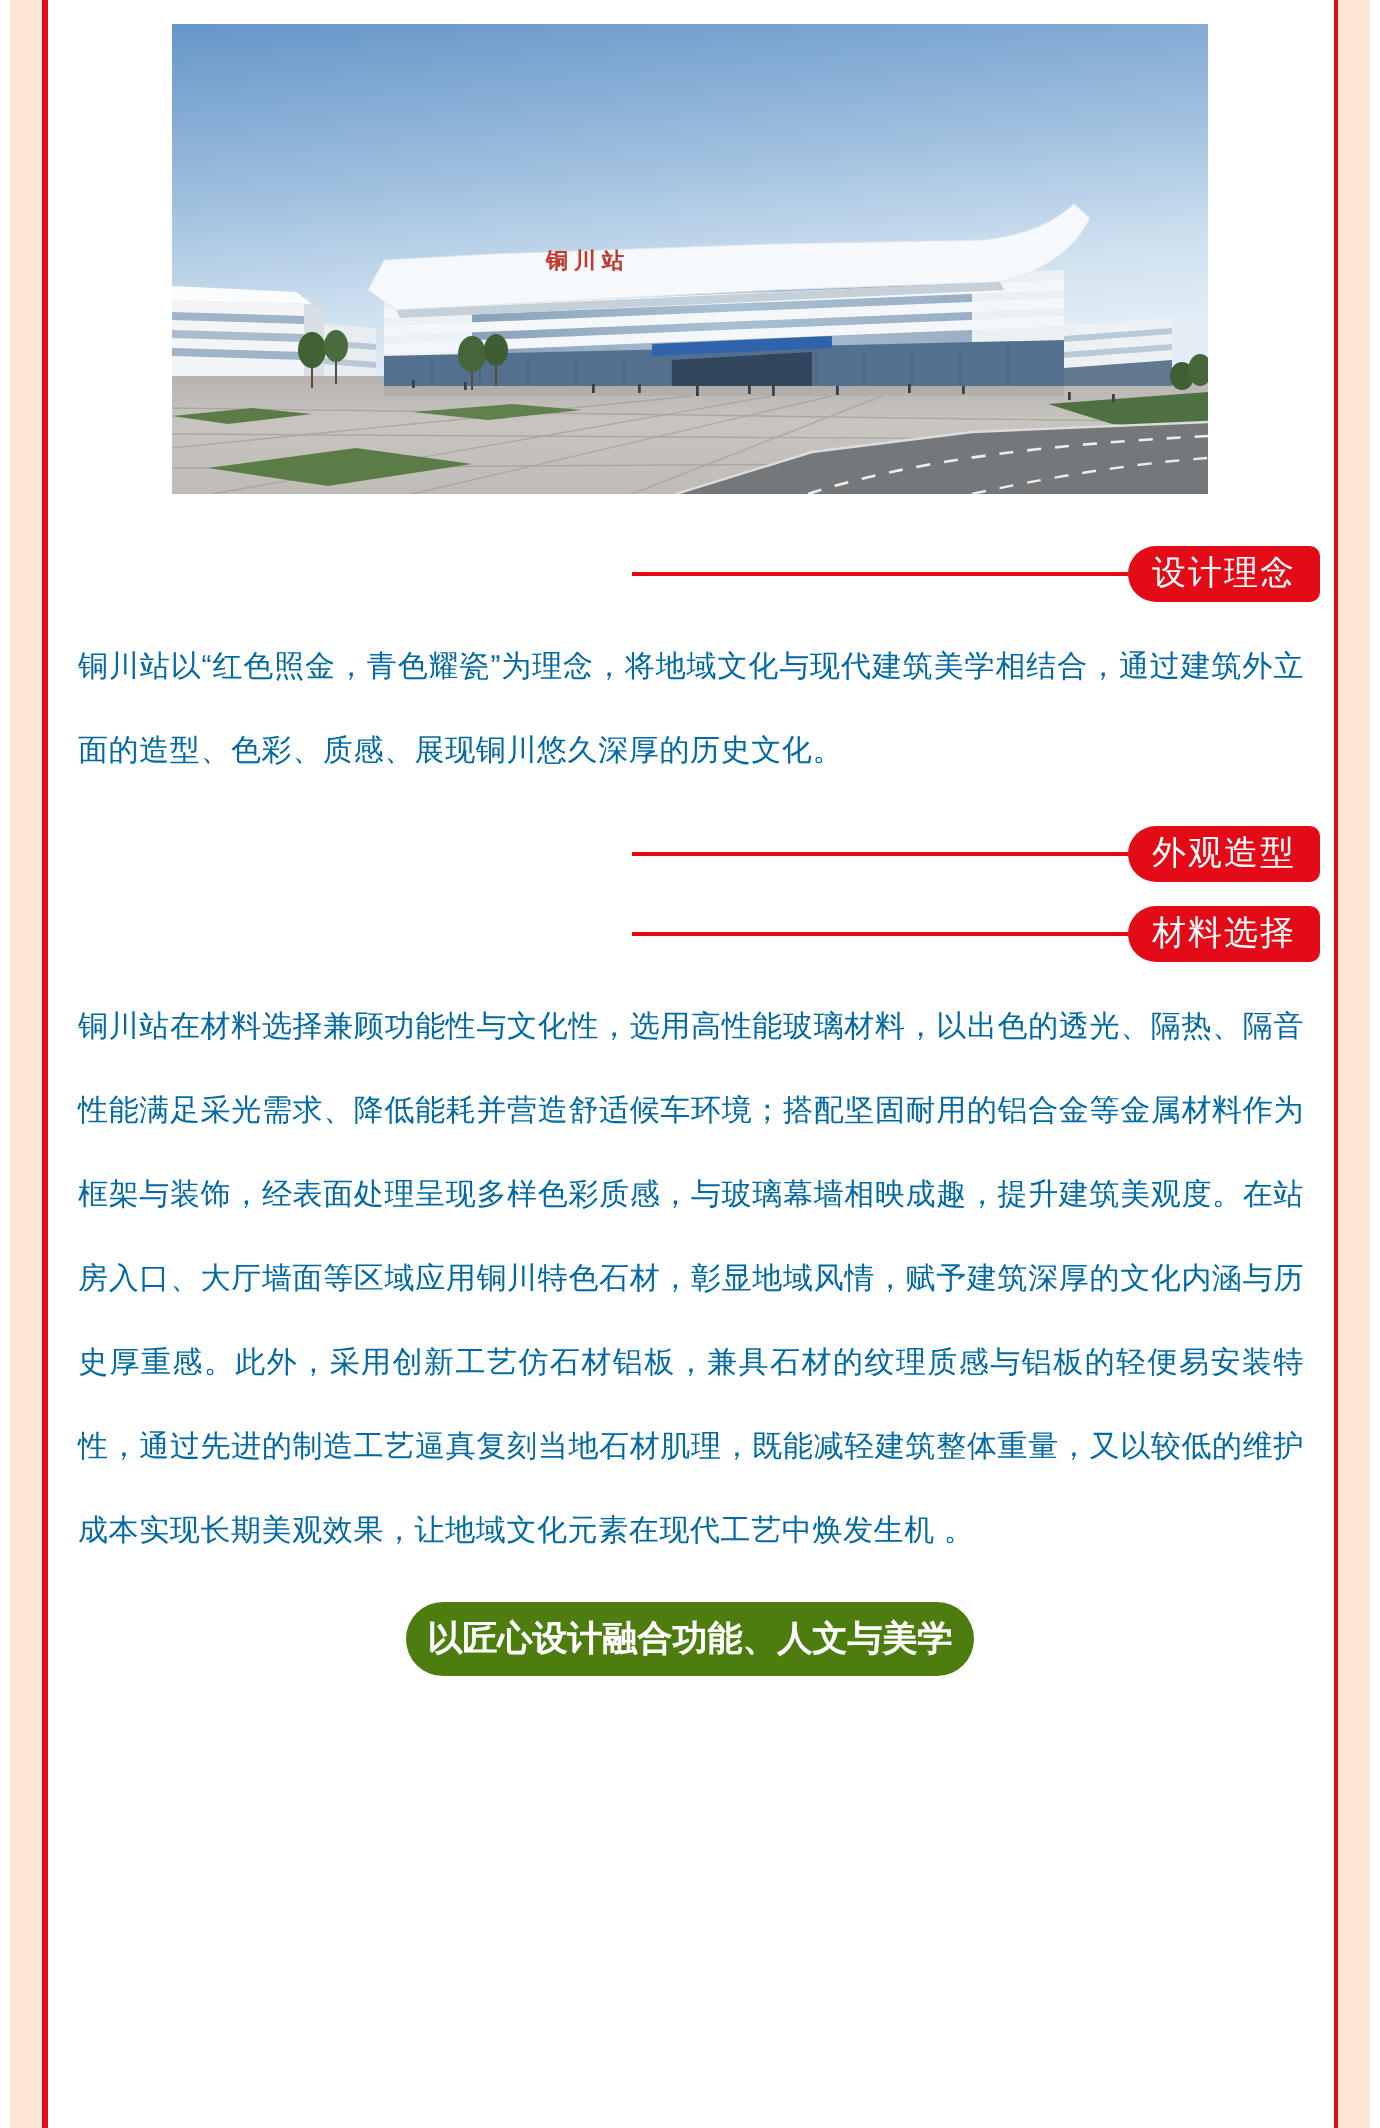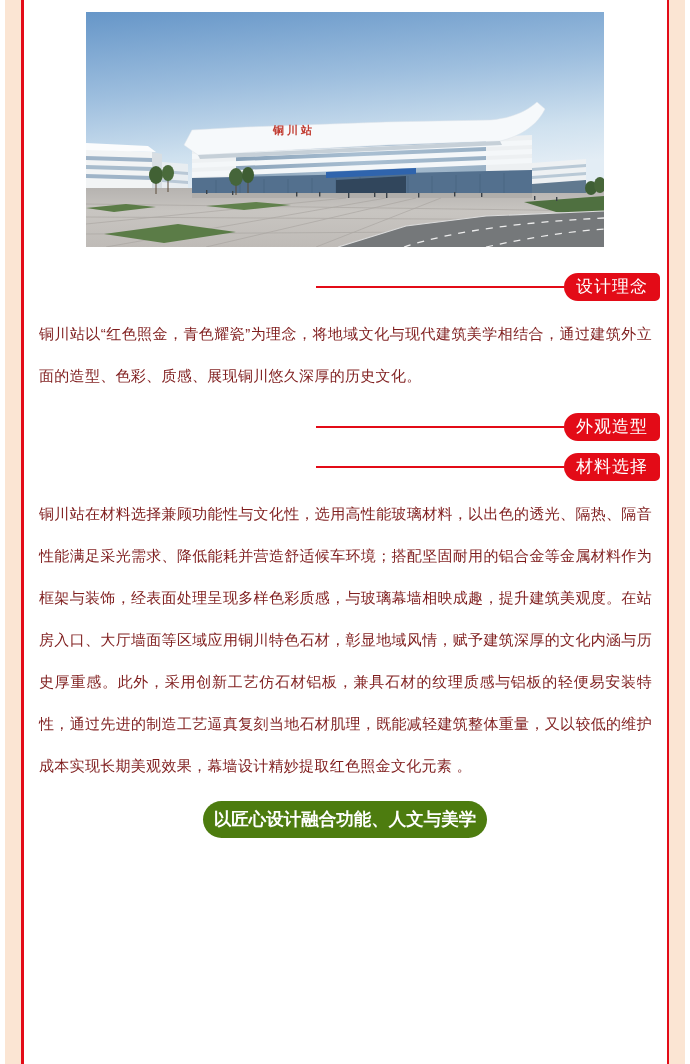--- a/index.html
+++ b/index.html
@@ -62,21 +62,21 @@
   .mt-h1{margin-top:26px;justify-content:flex-end;}
   .mt-h2{margin-top:16px;font-family:Liberation Serif, serif;}
   .mt-h3{margin-top:12px;padding-left:48px;}
 
   
   .para{
     margin:12px 38px 0 39px;
     font-size:15px;
     line-height:42px;
     letter-spacing:0.3px;
-    color:#7f1d1d;
+    color:#0369a1;
     text-align:justify;
   }
 
   
   .footer-banner{
     display:block;
     width:284px;
     height:37px;
     line-height:37px;
     margin:14px auto 12px auto;
@@ -250,18 +250,18 @@
         <span>外观造型</span>
       </div>
     </div>
 
     <div class="section-header mt-h3">
       <div class="header-line"></div>
       <div class="header-badge">
         <span>材料选择</span>
       </div>
     </div>
-    <p class="para">铜川站在材料选择兼顾功能性与文化性，选用高性能玻璃材料，以出色的透光、隔热、隔音性能满足采光需求、降低能耗并营造舒适候车环境；搭配坚固耐用的铝合金等金属材料作为框架与装饰，经表面处理呈现多样色彩质感，与玻璃幕墙相映成趣，提升建筑美观度。在站房入口、大厅墙面等区域应用铜川特色石材，彰显地域风情，赋予建筑深厚的文化内涵与历史厚重感。此外，采用创新工艺仿石材铝板，兼具石材的纹理质感与铝板的轻便易安装特性，通过先进的制造工艺逼真复刻当地石材肌理，既能减轻建筑整体重量，又以较低的维护成本实现长期美观效果，幕墙设计精妙提取红色照金文化元素 。</p>
+    <p class="para">铜川站在材料选择兼顾功能性与文化性，选用高性能玻璃材料，以出色的透光、隔热、隔音性能满足采光需求、降低能耗并营造舒适候车环境；搭配坚固耐用的铝合金等金属材料作为框架与装饰，经表面处理呈现多样色彩质感，与玻璃幕墙相映成趣，提升建筑美观度。在站房入口、大厅墙面等区域应用铜川特色石材，彰显地域风情，赋予建筑深厚的文化内涵与历史厚重感。此外，采用创新工艺仿石材铝板，兼具石材的纹理质感与铝板的轻便易安装特性，通过先进的制造工艺逼真复刻当地石材肌理，既能减轻建筑整体重量，又以较低的维护成本实现长期美观效果，让地域文化元素在现代工艺中焕发生机 。</p>
 
     <div class="footer-banner">以匠心设计融合功能、人文与美学</div>
 
   </div>
 </div>
 
 </body></html>

